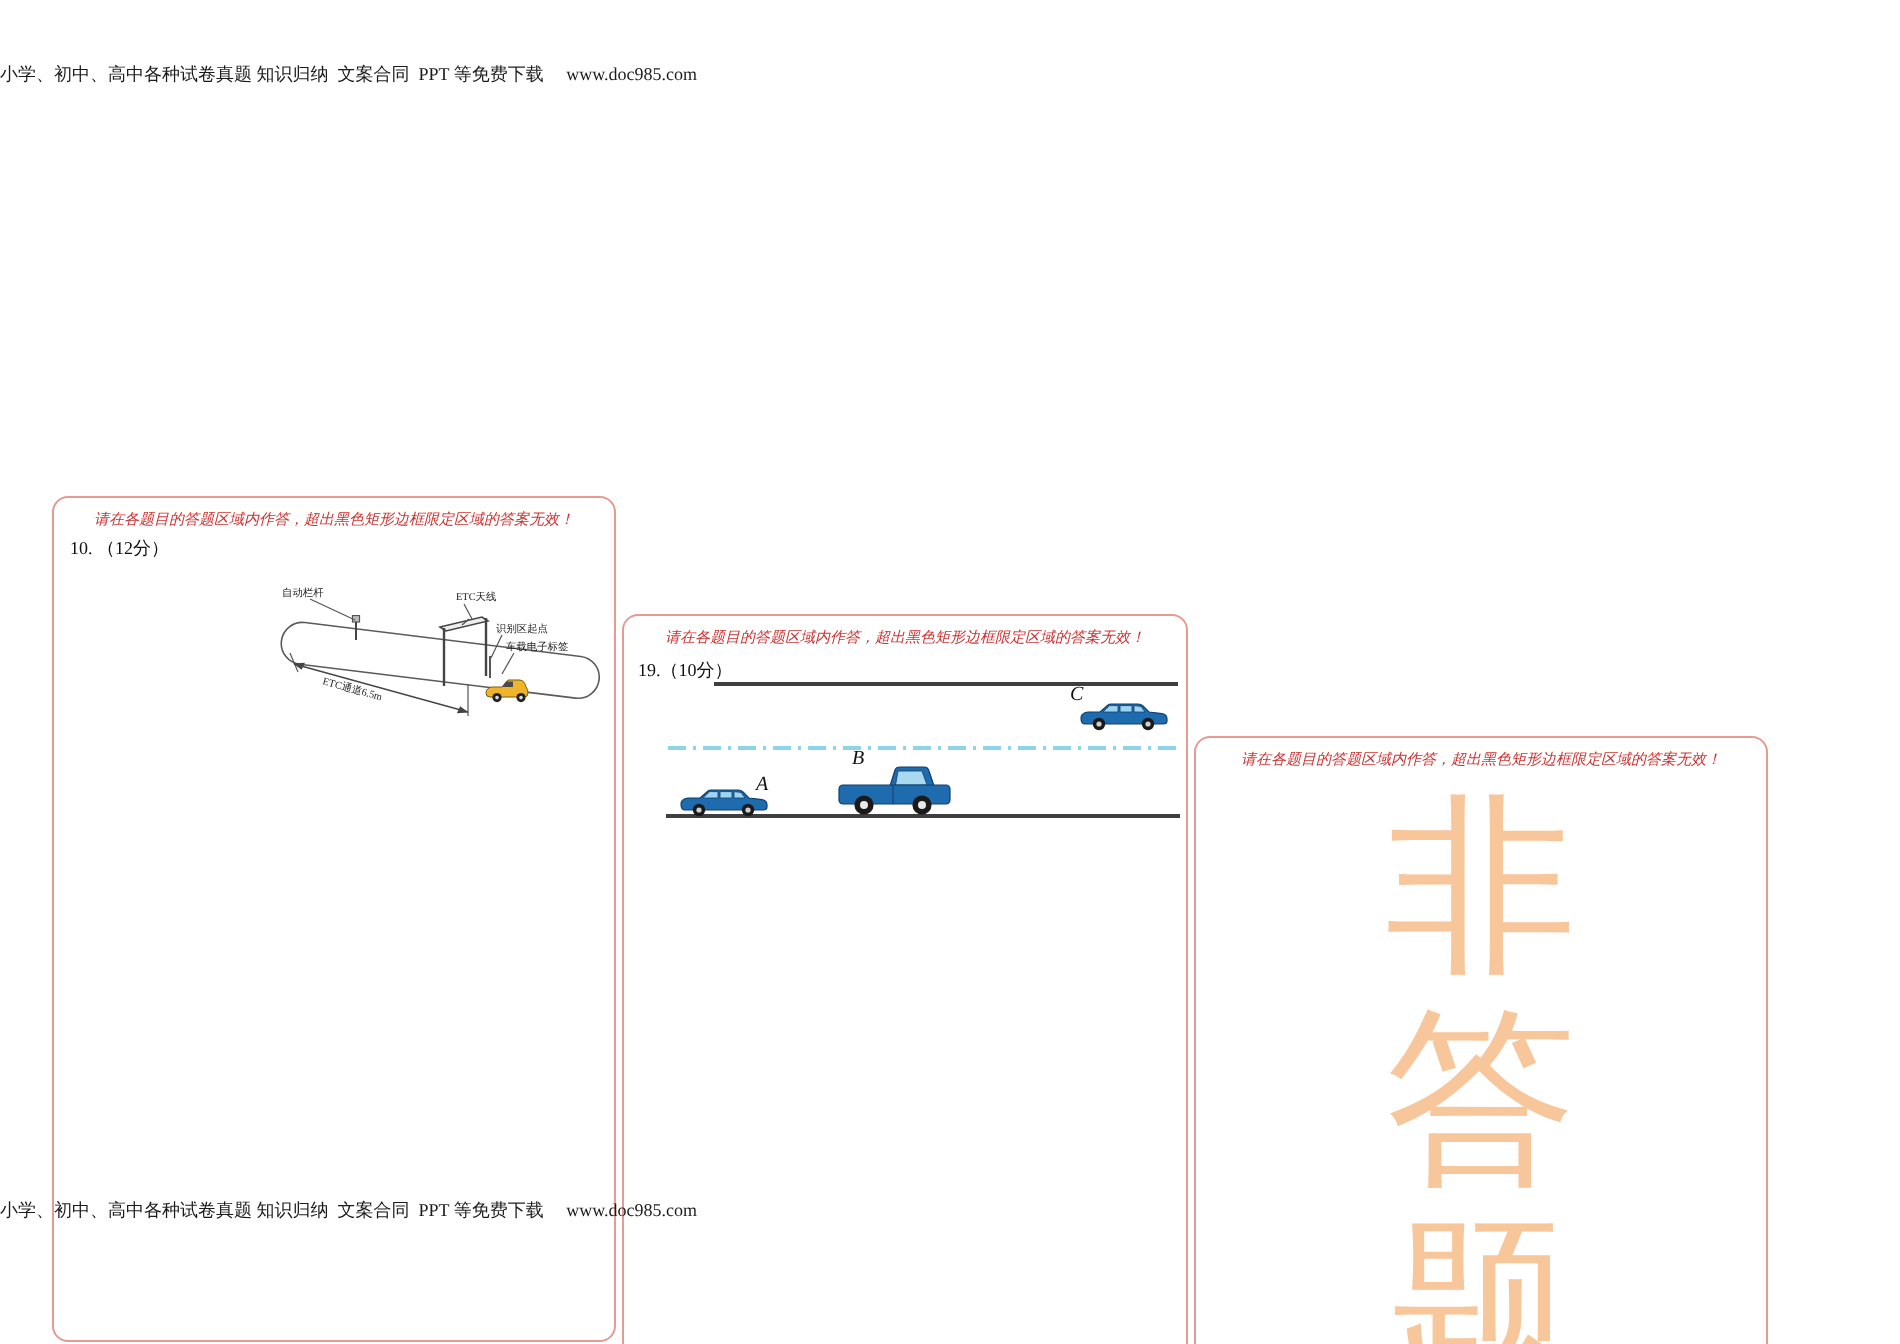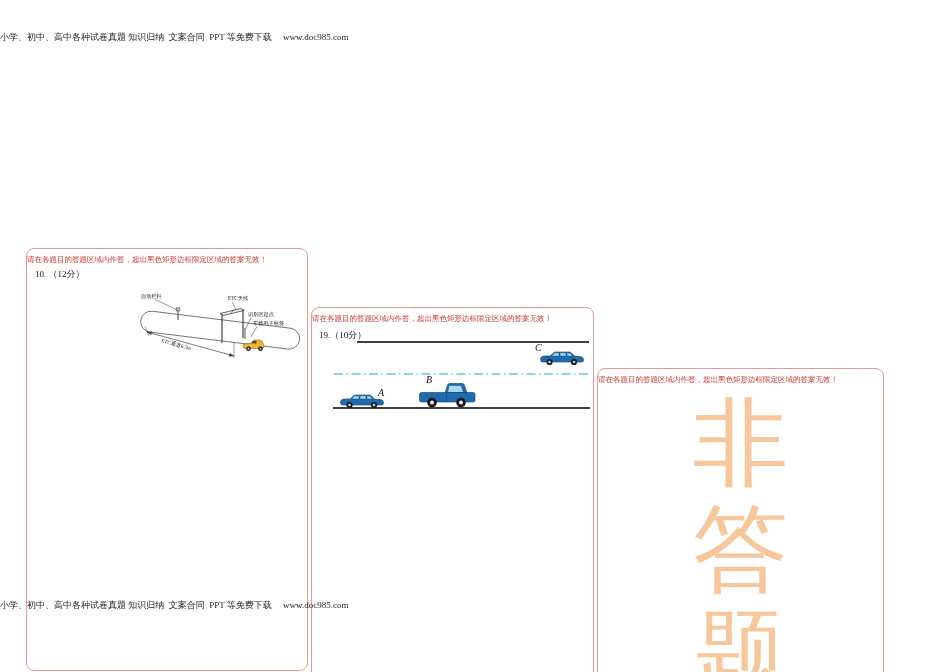--- a/index.html
+++ b/index.html
@@ -15,22 +15,22 @@
   .doc-header{top:31px;}
   .doc-footer{top:599px;}
   .answer-box{
     position:absolute;border:1px solid #e59a94;border-radius:8px;
     background:transparent;
   }
   #box17{left:26px;top:248px;width:280px;height:421px;}
   #box18{left:311px;top:307px;width:281px;height:378px;}
   #box19{left:597px;top:368px;width:285px;height:400px;}
   .warning{
-    position:absolute;top:6px;left:0;right:0;text-align:left;
-    font-size:7.5px;color:#cc3333;letter-spacing:0;white-space:nowrap;
+    position:absolute;top:6px;left:0;right:0;text-align:center;
+    font-size:7.5px;color:#cc3333;letter-spacing:0;white-space:nowrap;font-style:italic;
   }
   .qnum{position:absolute;font-size:9px;color:#111;white-space:pre;}
   #q17num{left:8px;top:19px;}
   #q18num{left:7px;top:21px;}
   .abs{position:absolute;}
   .road-line{position:absolute;height:2px;background:#3f3f3f;}
   #road-top{left:45px;top:33px;width:232px;}
   #road-bottom{left:21px;top:99px;width:257px;}
   #lane-divider{left:22px;top:64px;width:256px;height:4px;}
   .car-label{

